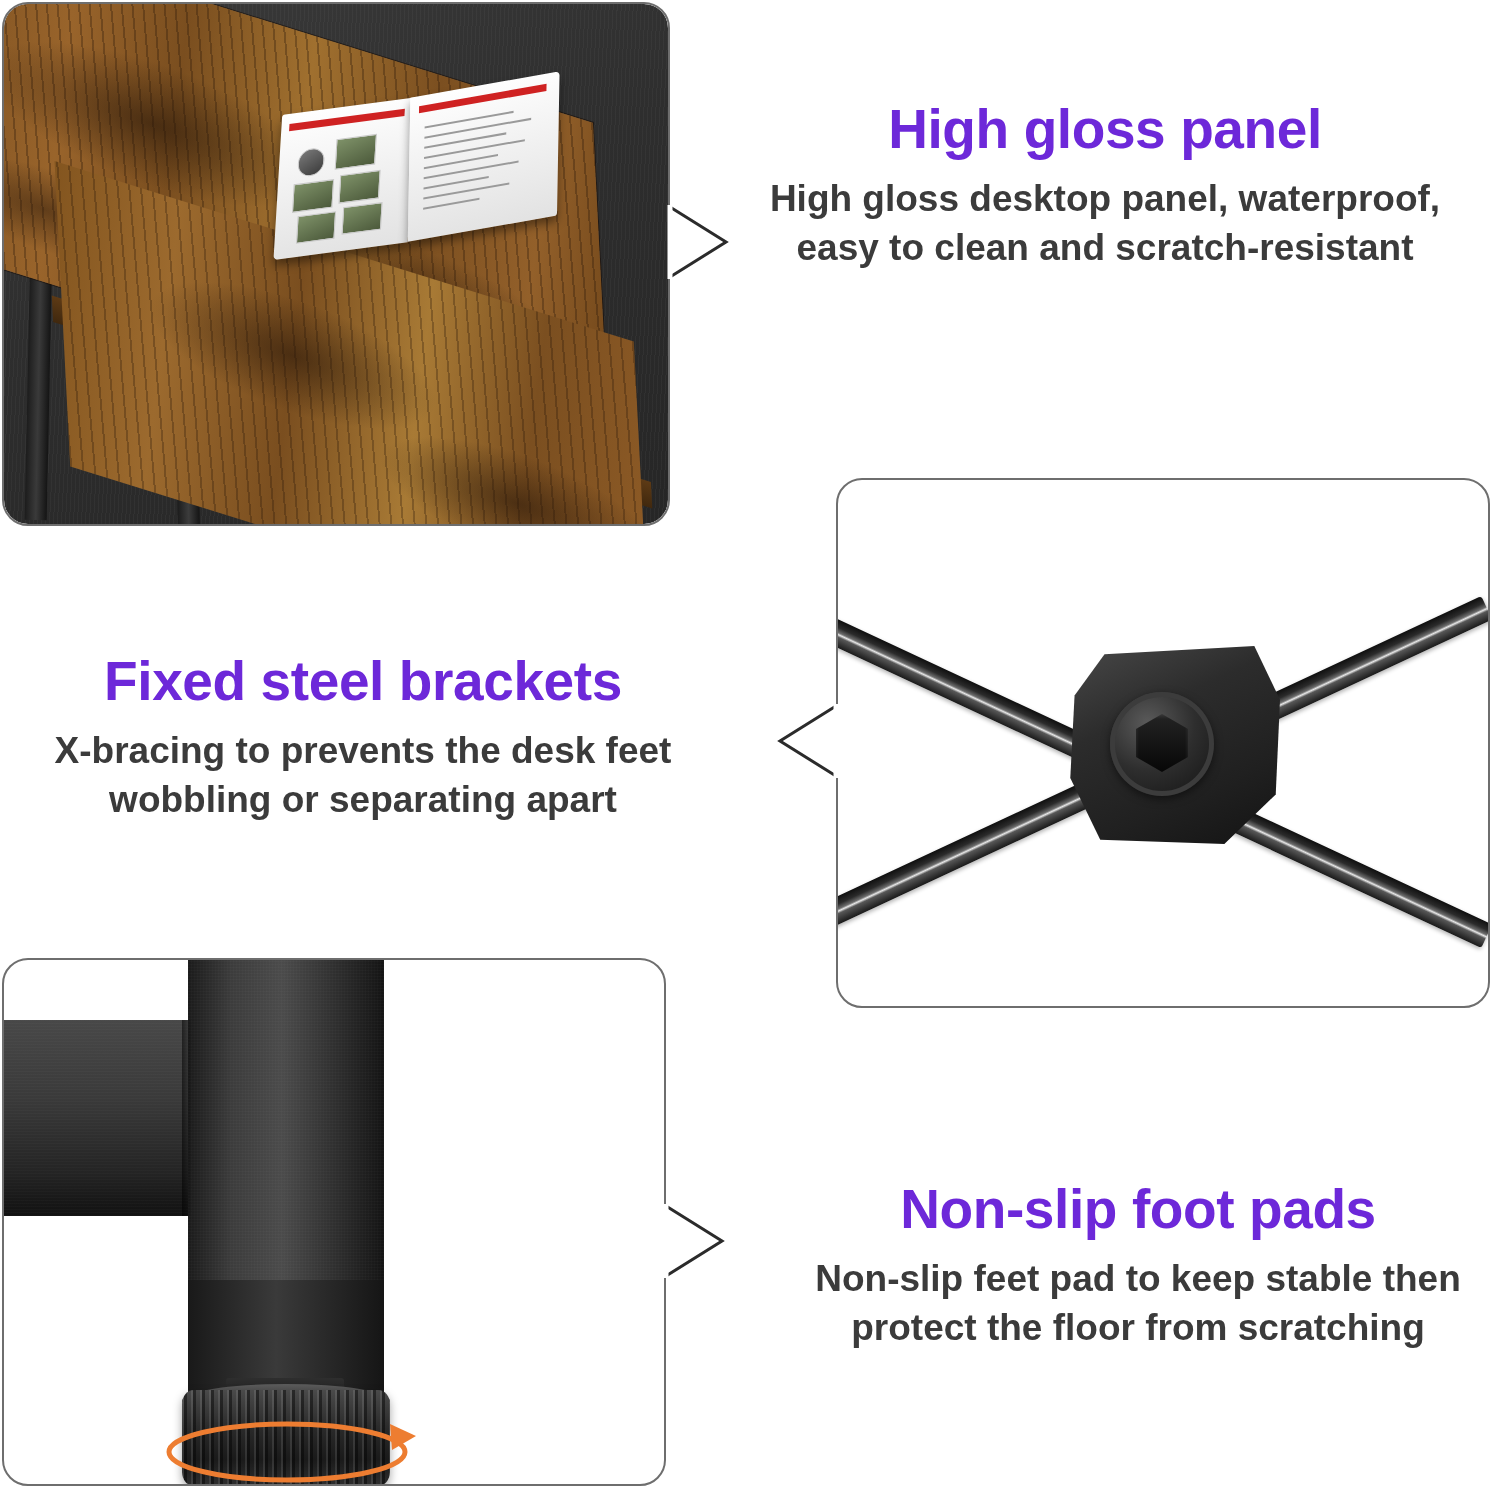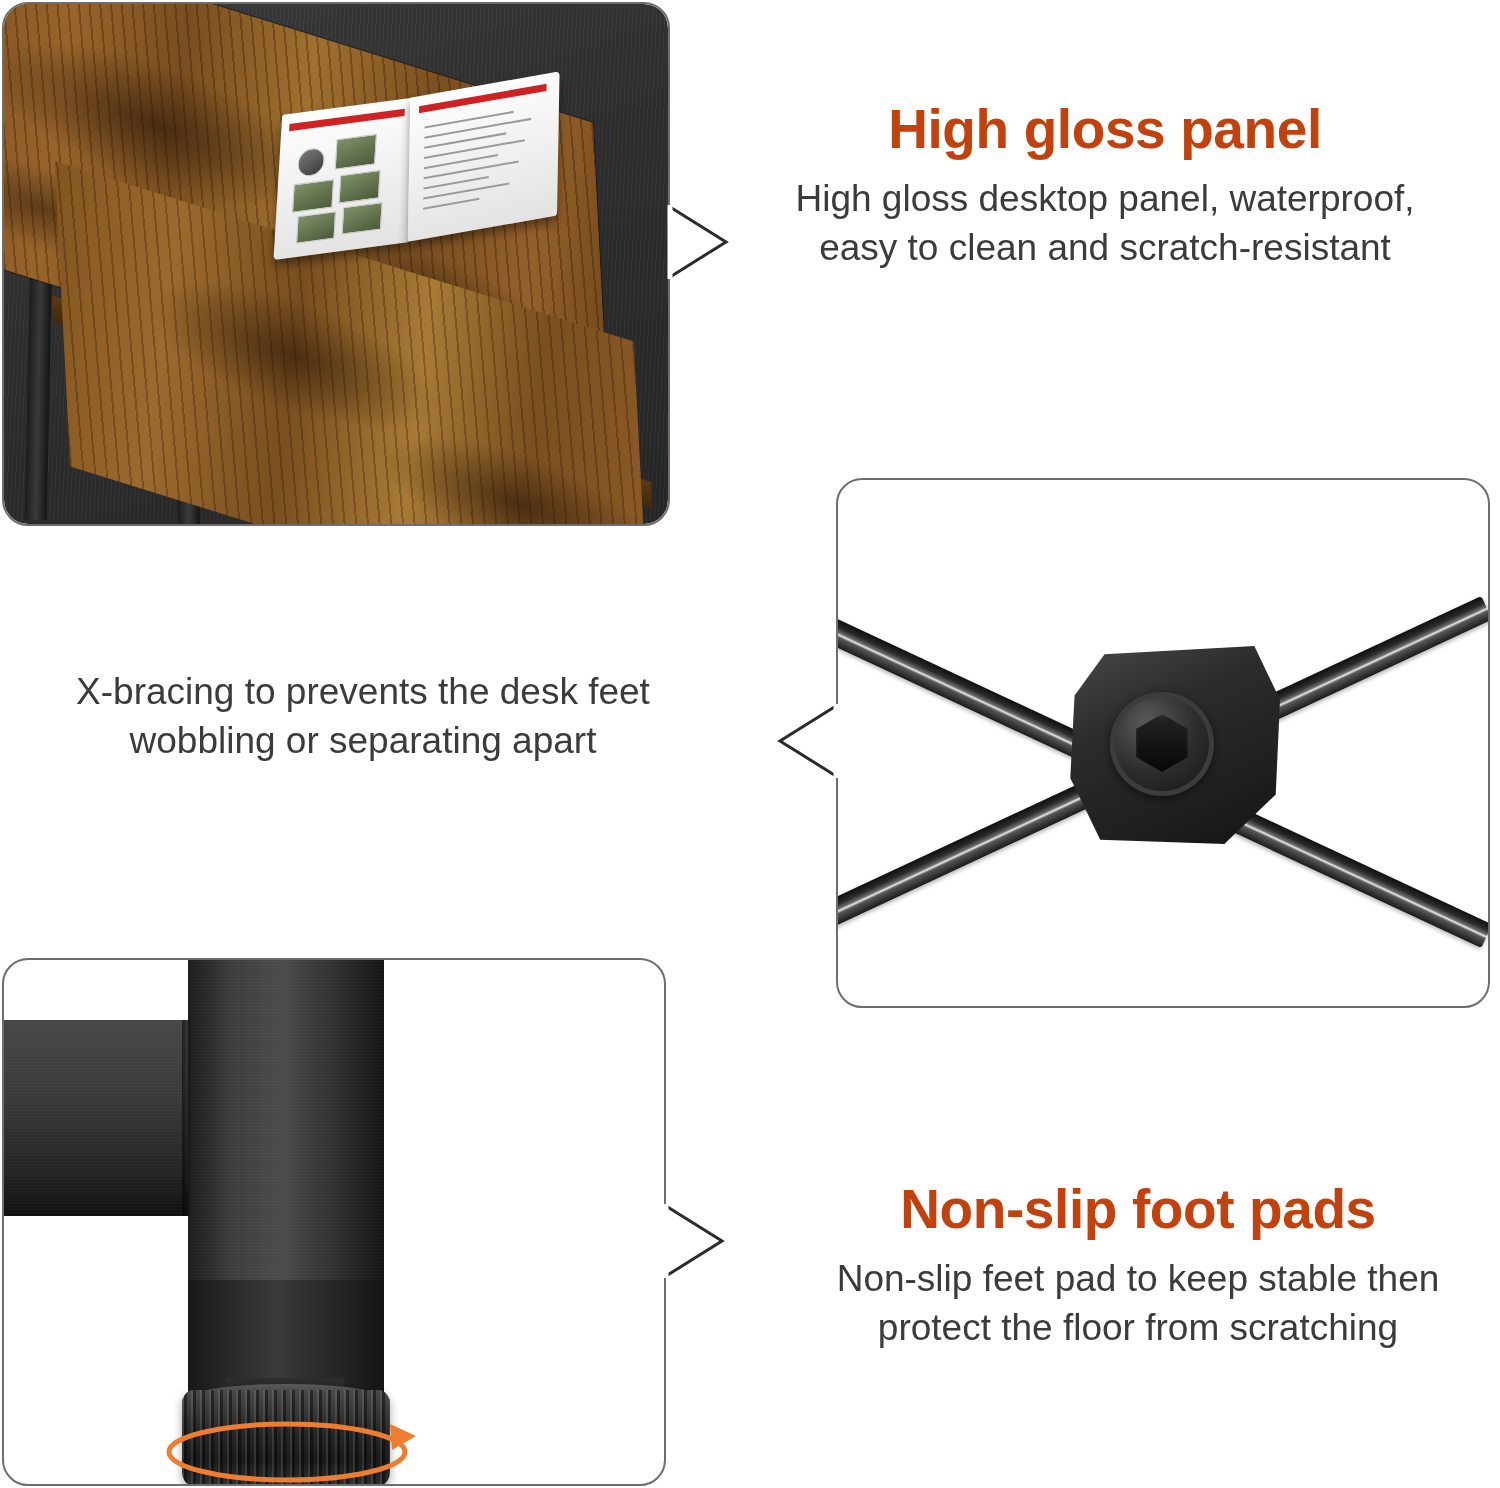--- a/index.html
+++ b/index.html
@@ -21,31 +21,31 @@
   }
   .panel-clip{ position:absolute; inset:0; overflow:hidden; border-radius:24px; }
 
   
   .pointer{ position:absolute; width:62px; height:74px; }
   .pointer svg{ display:block; width:100%; height:100%; overflow:visible; }
 
   
   .feature-text{ position:absolute; text-align:center; }
   .feature-title{
-    color:#c2410c;
+    color:#6d28d9;
     font-size:55px;
     font-weight:700;
     line-height:1.08;
     letter-spacing:-0.4px;
     white-space:nowrap;
   }
   .feature-desc{
     color:#3B3B3B;
     font-size:37px;
-    font-weight:400;
+    font-weight:700;
     line-height:1.32;
     margin-top:16px;
   }
 
   
   #panel-desk{ left:2px; top:2px; width:668px; height:524px; }
 
   .desk-bg-black{
     position:absolute; left:0; top:0; width:100%; height:100%;
     background:
@@ -299,20 +299,21 @@
 
 <div class="feature-text" id="text-gloss">
   <div class="feature-title">High gloss panel</div>
   <div class="feature-desc">
     <div>High gloss desktop panel, waterproof,</div>
     <div>easy to clean and scratch-resistant</div>
   </div>
 </div>
 
 <div class="feature-text" id="text-brackets">
+  <div class="feature-title">Fixed steel brackets</div>
   <div class="feature-desc">
     <div>X-bracing to prevents the desk feet</div>
     <div>wobbling or separating apart</div>
   </div>
 </div>
 
 <div class="panel" id="panel-bracket">
   <div class="panel-clip">
     <div class="bar bar-a"></div>
     <div class="bar bar-b"></div>

